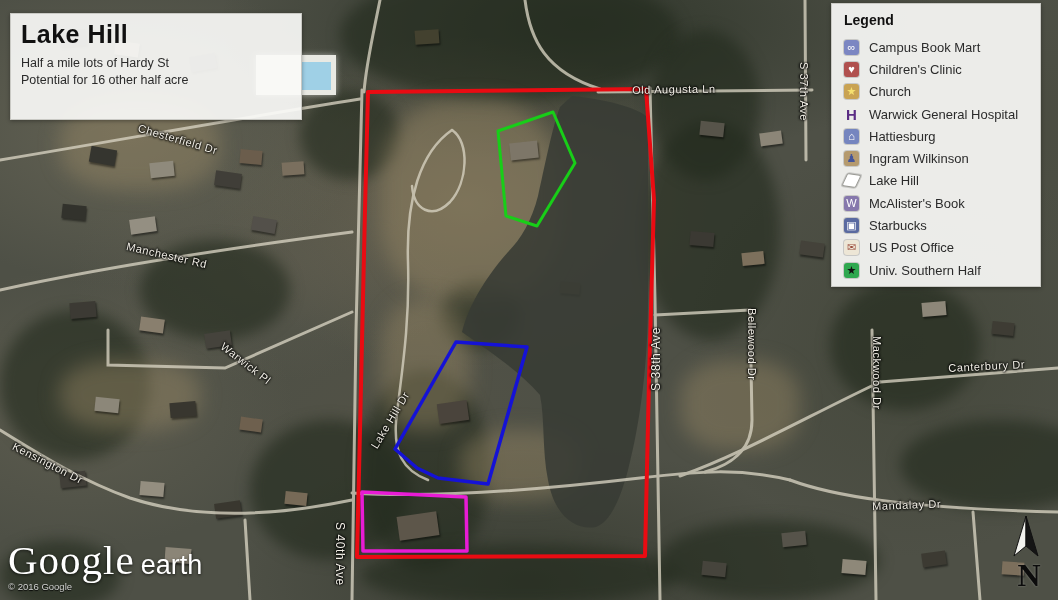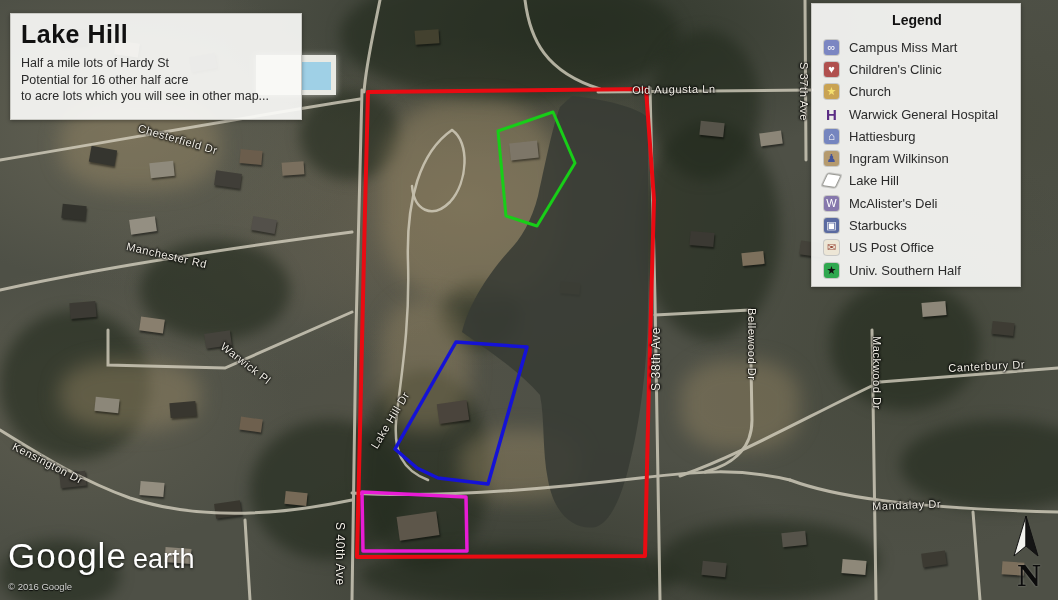--- a/index.html
+++ b/index.html
@@ -27,42 +27,42 @@
   .street{position:absolute;color:#f2efe6;font-size:11px;letter-spacing:.6px;white-space:nowrap;
     text-shadow:0 0 3px #000,0 1px 2px #000,0 -1px 2px #000;transform-origin:left top;}
   .street.ctr{transform-origin:center center;text-align:center;}
   
   .panel{position:absolute;background:rgba(250,250,247,.92);border:1px solid #c9c9c4;
     box-shadow:0 1px 4px rgba(0,0,0,.35);color:#1e1e1e;}
   #infobox{left:10px;top:13px;width:292px;height:107px;padding:6px 10px 8px 10px;box-sizing:border-box;}
   #infobox h1{margin:0 0 6px 0;font-size:25px;letter-spacing:.5px;color:#111;}
   #infobox .line{font-size:12.5px;line-height:16.5px;color:#2a2a2a;}
   
-  #legend{left:811px;top:3px;width:210px;height:284px;padding:8px 10px;box-sizing:border-box;text-align:center;}
+  #legend{left:831px;top:3px;width:210px;height:284px;padding:8px 10px;box-sizing:border-box;}
   #legend h2{margin:0 0 8px 2px;font-size:14px;color:#111;}
   .lrow{display:flex;align-items:center;height:22.3px;}
   .licon{width:15px;height:15px;border-radius:3px;margin:0 10px 0 2px;flex:0 0 15px;
     display:flex;align-items:center;justify-content:center;font-size:11px;line-height:1;
     box-shadow:0 0 0 1px rgba(0,0,0,.15);}
   .licon.plain{box-shadow:none;border-radius:0;font-weight:bold;font-size:15px;}
   .licon.poly{border-radius:2px;transform:skewX(-18deg) rotate(8deg);width:13px;height:13px;
     border:1.5px solid #9a9a94;box-sizing:border-box;}
   .lrow .ltext{font-size:13px;color:#2b2b2b;}
   
   #scalebar{left:470px;top:569px;width:322px;height:24px;
     border-left:3px solid #ded9c8;border-right:3px solid #ded9c8;border-bottom:4px solid #ded9c8;
     text-align:center;box-sizing:border-box;}
   #scalebar span{font-size:15px;color:#e8e3d2;text-shadow:0 1px 2px #000;position:relative;top:2px;}
   
   #north{left:1004px;top:512px;width:50px;height:80px;text-align:center;}
   #north .nletter{font-family:"Liberation Serif", serif;font-size:32px;font-weight:bold;color:#0c0c0c;
     line-height:30px;text-shadow:0 0 2px rgba(255,255,255,.35);}
   
   #gearth{left:8px;top:536px;color:#fff;}
-  #gearth .g1{font-family:Liberation Sans, sans-serif;font-size:35px;letter-spacing:1px;
+  #gearth .g1{font-family:Liberation Serif, serif;font-size:41px;letter-spacing:1px;
     text-shadow:0 1px 3px rgba(0,0,0,.7);}
   #gearth .g2{font-family:"Liberation Sans", sans-serif;font-weight:300;font-size:27px;margin-left:6px;
     text-shadow:0 1px 3px rgba(0,0,0,.7);}
   #copyright{left:8px;top:581px;font-size:9.5px;color:rgba(255,255,255,.78);text-shadow:0 1px 1px #000;}
   .bldg{position:absolute;background:#e9e9e3;box-shadow:0 0 6px rgba(255,255,255,.5);}
   .pool{position:absolute;background:#9fd0e6;}
 </style>
 </head>
 <body>
 
@@ -183,28 +183,27 @@
   <span class="street ctr" style="left:342px;top:414px;width:96px;transform:rotate(-59deg);">Lake Hill Dr</span>
   <span class="street" style="left:758px;top:308px;transform:rotate(90deg);">Bellewood Dr</span>
   <span class="street" style="left:883px;top:336px;transform:rotate(90deg);">Mackwood Dr</span>
   <span class="street" style="left:948px;top:362px;transform:rotate(-3deg);">Canterbury Dr</span>
   <span class="street" style="left:872px;top:500px;transform:rotate(-2deg);">Mandalay Dr</span>
 
   <div id="infobox" class="panel">
     <h1>Lake Hill</h1>
     <div class="line">Half a mile lots of Hardy St</div>
     <div class="line">Potential for 16 other half acre</div>
-    <div class="line">to acre lots which you will see in other map...</div>
   </div>
 
   <div id="legend" class="panel">
     <h2>Legend</h2>
     <div class="lrow">
       <span class="licon" style="background: rgb(123, 134, 194); color: rgb(255, 255, 255);">∞</span>
-      <span class="ltext">Campus Miss Mart</span>
+      <span class="ltext">Campus Book Mart</span>
     </div>
     <div class="lrow">
       <span class="licon" style="background: rgb(176, 80, 78); color: rgb(255, 255, 255);">♥</span>
       <span class="ltext">Children's Clinic</span>
     </div>
     <div class="lrow">
       <span class="licon" style="background: rgb(201, 163, 83); color: rgb(245, 224, 112);">★</span>
       <span class="ltext">Church</span>
     </div>
     <div class="lrow">
@@ -218,21 +217,21 @@
     <div class="lrow">
       <span class="licon" style="background: rgb(181, 154, 110); color: rgb(68, 84, 154);">♟</span>
       <span class="ltext">Ingram Wilkinson</span>
     </div>
     <div class="lrow">
       <span class="licon poly" style="background: rgb(255, 255, 255);"></span>
       <span class="ltext">Lake Hill</span>
     </div>
     <div class="lrow">
       <span class="licon" style="background: rgb(134, 120, 172); color: rgb(255, 255, 255);">W</span>
-      <span class="ltext">McAlister's Deli</span>
+      <span class="ltext">McAlister's Book</span>
     </div>
     <div class="lrow">
       <span class="licon" style="background: rgb(90, 106, 160); color: rgb(255, 255, 255);">▣</span>
       <span class="ltext">Starbucks</span>
     </div>
     <div class="lrow">
       <span class="licon" style="background: rgb(237, 230, 214); color: rgb(154, 74, 58);">✉</span>
       <span class="ltext">US Post Office</span>
     </div>
     <div class="lrow">

